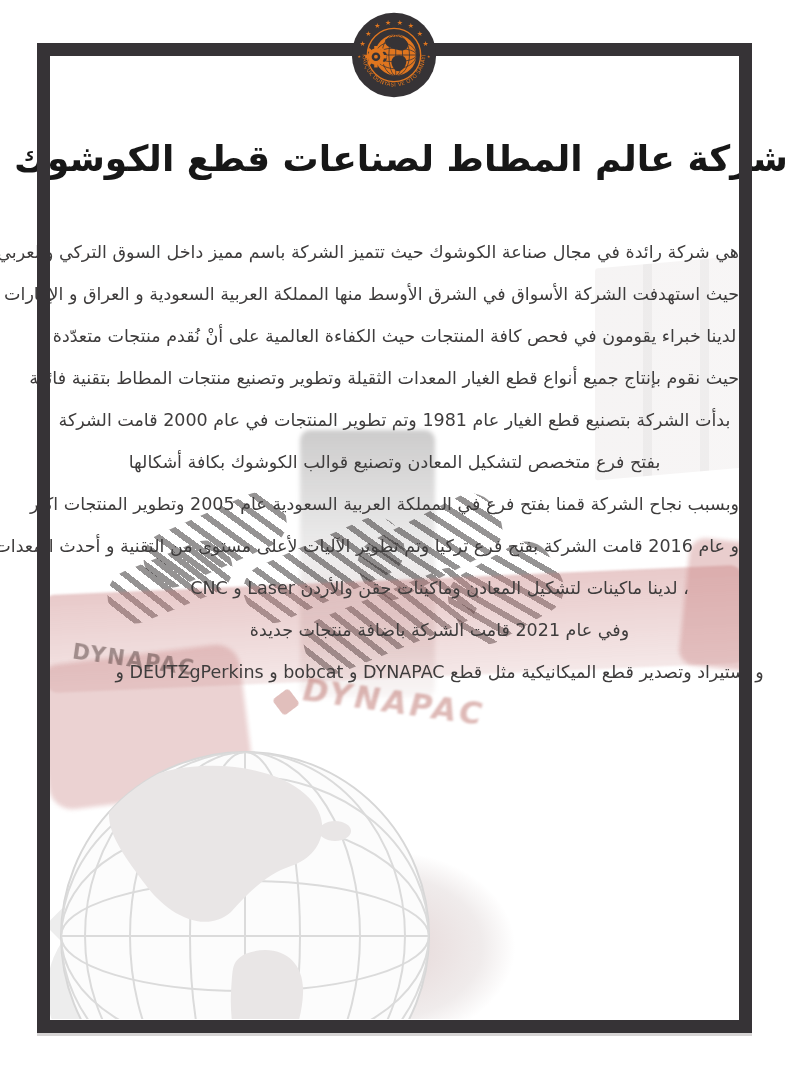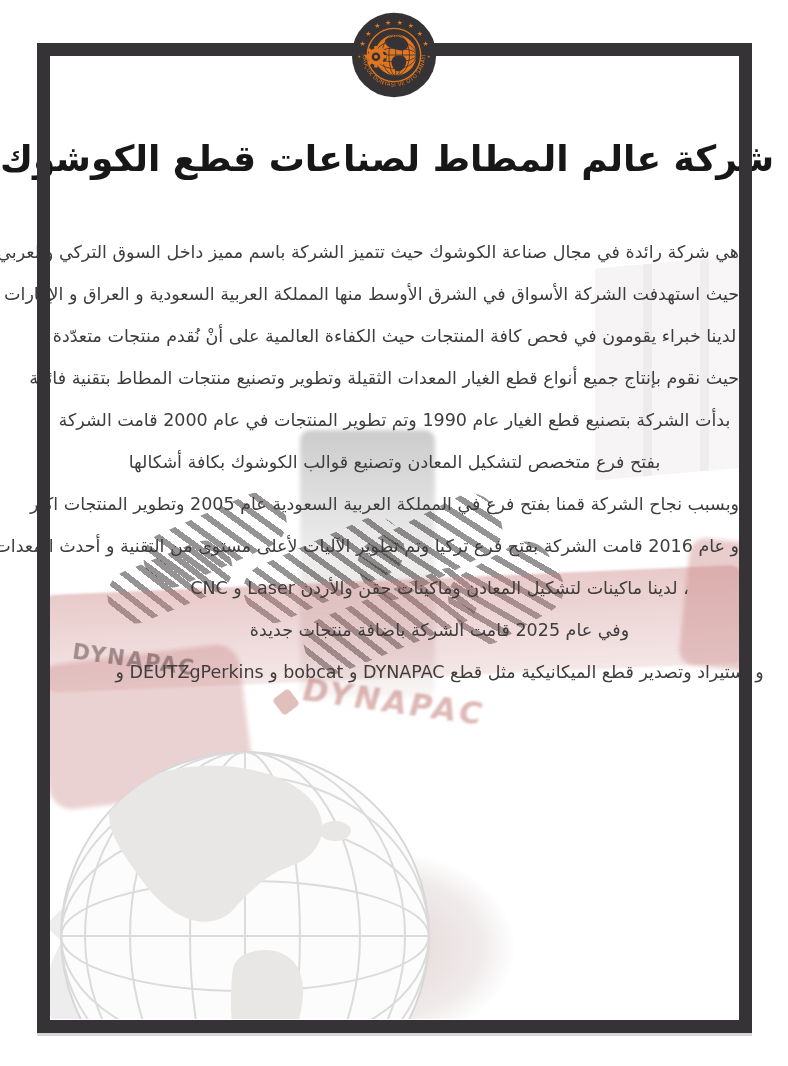--- a/index.html
+++ b/index.html
@@ -45,21 +45,21 @@
 
   
   .frame{position:absolute;left:37px;top:43px;width:715px;height:990px;border:13px solid #363336;
     box-sizing:border-box;z-index:3;pointer-events:none;}
   .frame-shadow{position:absolute;left:37px;top:1033px;width:715px;height:3px;background:#d6d4d4;z-index:3;}
 
   
   .logo-badge{position:absolute;left:351px;top:12px;width:86px;height:86px;z-index:4;}
 
   
-  .title{position:absolute;left:0;top:138px;width:788px;margin:0;text-align:left;z-index:2;
+  .title{position:absolute;left:0;top:138px;width:788px;margin:0;text-align:right;z-index:2;
     font-size:36px;font-weight:bold;color:#171717;white-space:nowrap;}
   .body-text{position:absolute;left:50px;top:231px;width:689px;z-index:2;}
   .bline{direction:rtl;text-align:center;font-size:17.5px;color:#3e3c3c;height:42px;line-height:42px;white-space:nowrap;}
   .bline.shift{transform:translateX(45px);}
 </style>
 </head>
 <body>
 
 <div class="page">
 
@@ -167,22 +167,22 @@
     </text>
   </svg>
 
   <h1 class="title" dir="rtl">شركة عالم المطاط لصناعات قطع الكوشوك</h1>
 
   <div class="body-text">
     <div class="bline" dir="rtl">هي شركة رائدة في مجال صناعة الكوشوك حيث تتميز الشركة باسم مميز داخل السوق التركي والعربي</div>
     <div class="bline" dir="rtl">حيث استهدفت الشركة الأسواق في الشرق الأوسط منها  المملكة العربية السعودية و العراق و الإمارات</div>
     <div class="bline" dir="rtl">لدينا خبراء يقومون في فحص كافة المنتجات حيث الكفاءة العالمية  على أنْ نُقدم منتجات متعدّدة</div>
     <div class="bline" dir="rtl">حيث نقوم بإنتاج جميع أنواع قطع الغيار المعدات الثقيلة وتطوير وتصنيع منتجات المطاط بتقنية فائقة</div>
-    <div class="bline" dir="rtl">بدأت الشركة بتصنيع قطع الغيار عام 1990 وتم تطوير المنتجات في عام 2000 قامت الشركة</div>
+    <div class="bline" dir="rtl">بدأت الشركة بتصنيع قطع الغيار عام 1981 وتم تطوير المنتجات في عام 2000 قامت الشركة</div>
     <div class="bline" dir="rtl">بفتح فرع متخصص لتشكيل المعادن وتصنيع قوالب الكوشوك بكافة أشكالها</div>
     <div class="bline" dir="rtl">وبسبب نجاح الشركة قمنا بفتح فرع في المملكة العربية السعودية عام 2005 وتطوير المنتجات اكثر</div>
     <div class="bline" dir="rtl">و عام 2016 قامت الشركة بفتح فرع تركيا وتم تطوير الآليات لأعلى مستوى من التقنية و أحدث المعدات,</div>
     <div class="bline shift" dir="rtl">، لدينا ماكينات  لتشكيل المعادن وماكينات حقن والأردن  Laser و  CNC</div>
-    <div class="bline shift" dir="rtl">وفي عام 2025 قامت الشركة باضافة منتجات جديدة</div>
+    <div class="bline shift" dir="rtl">وفي عام 2021 قامت الشركة باضافة منتجات جديدة</div>
     <div class="bline shift" dir="rtl">و استيراد وتصدير قطع الميكانيكية مثل قطع DYNAPAC و bobcat و DEUTZgPerkins و</div>
   </div>
 
 </div>
 
 </body></html>

